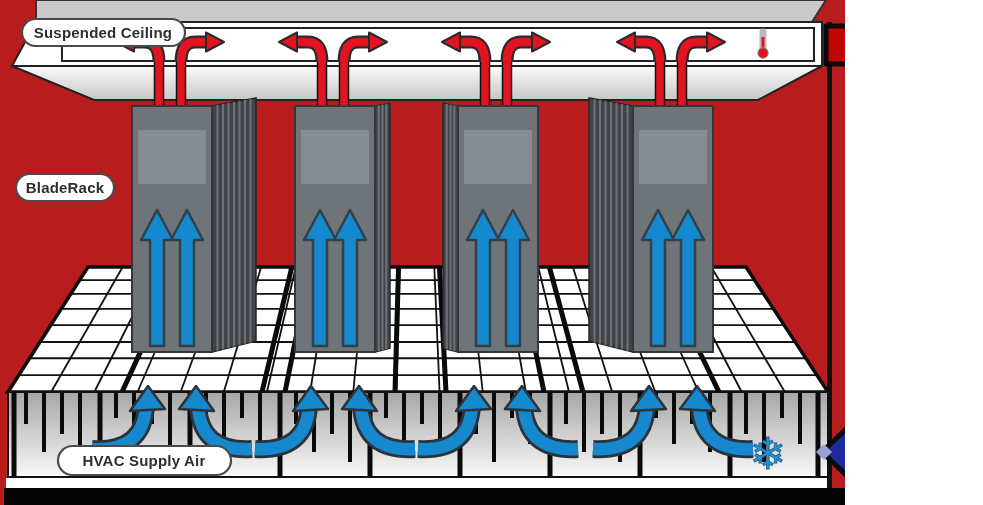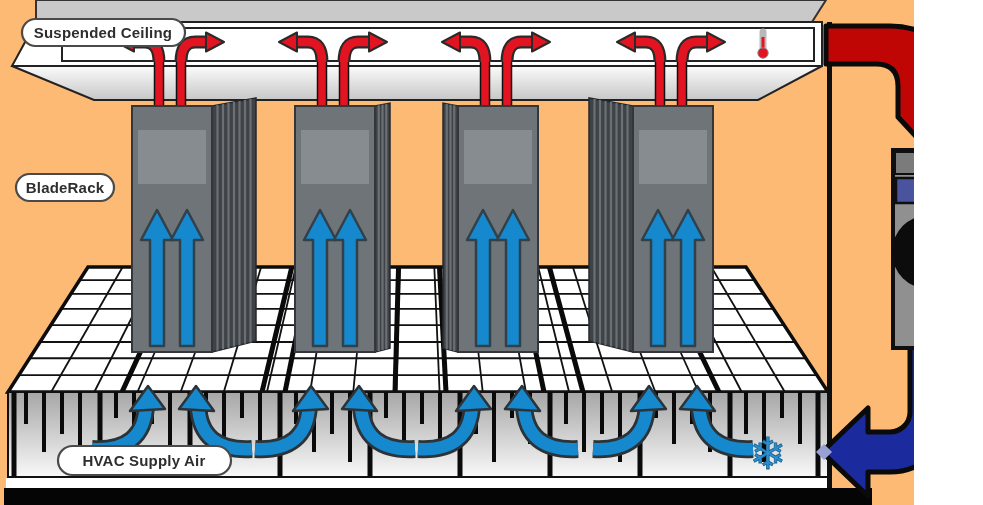--- a/index.html
+++ b/index.html
@@ -1,16 +1,16 @@
 <!DOCTYPE html>
 <html><head>
 <meta charset="utf-8">
 <style>
   html,body{margin:0;padding:0;background:#ffffff;}
-  .stage{position:relative;width:914px;height:505px;overflow:hidden;background:#fdba74;
+  .stage{position:relative;width:845px;height:505px;overflow:hidden;background:#b91c1c;
          font-family:"Liberation Sans","DejaVu Sans",sans-serif;}
   svg text.pill-label{font-family:"Liberation Sans","DejaVu Sans",sans-serif;
         font-weight:bold;font-size:15px;fill:#2e2e2e;letter-spacing:.2px;}
   svg text.glyph{font-family:"DejaVu Sans",sans-serif;}
 </style>
 </head>
 <body>
 
 <div class="stage">
 <svg id="scene" width="983" height="505" viewBox="0 0 983 505">

